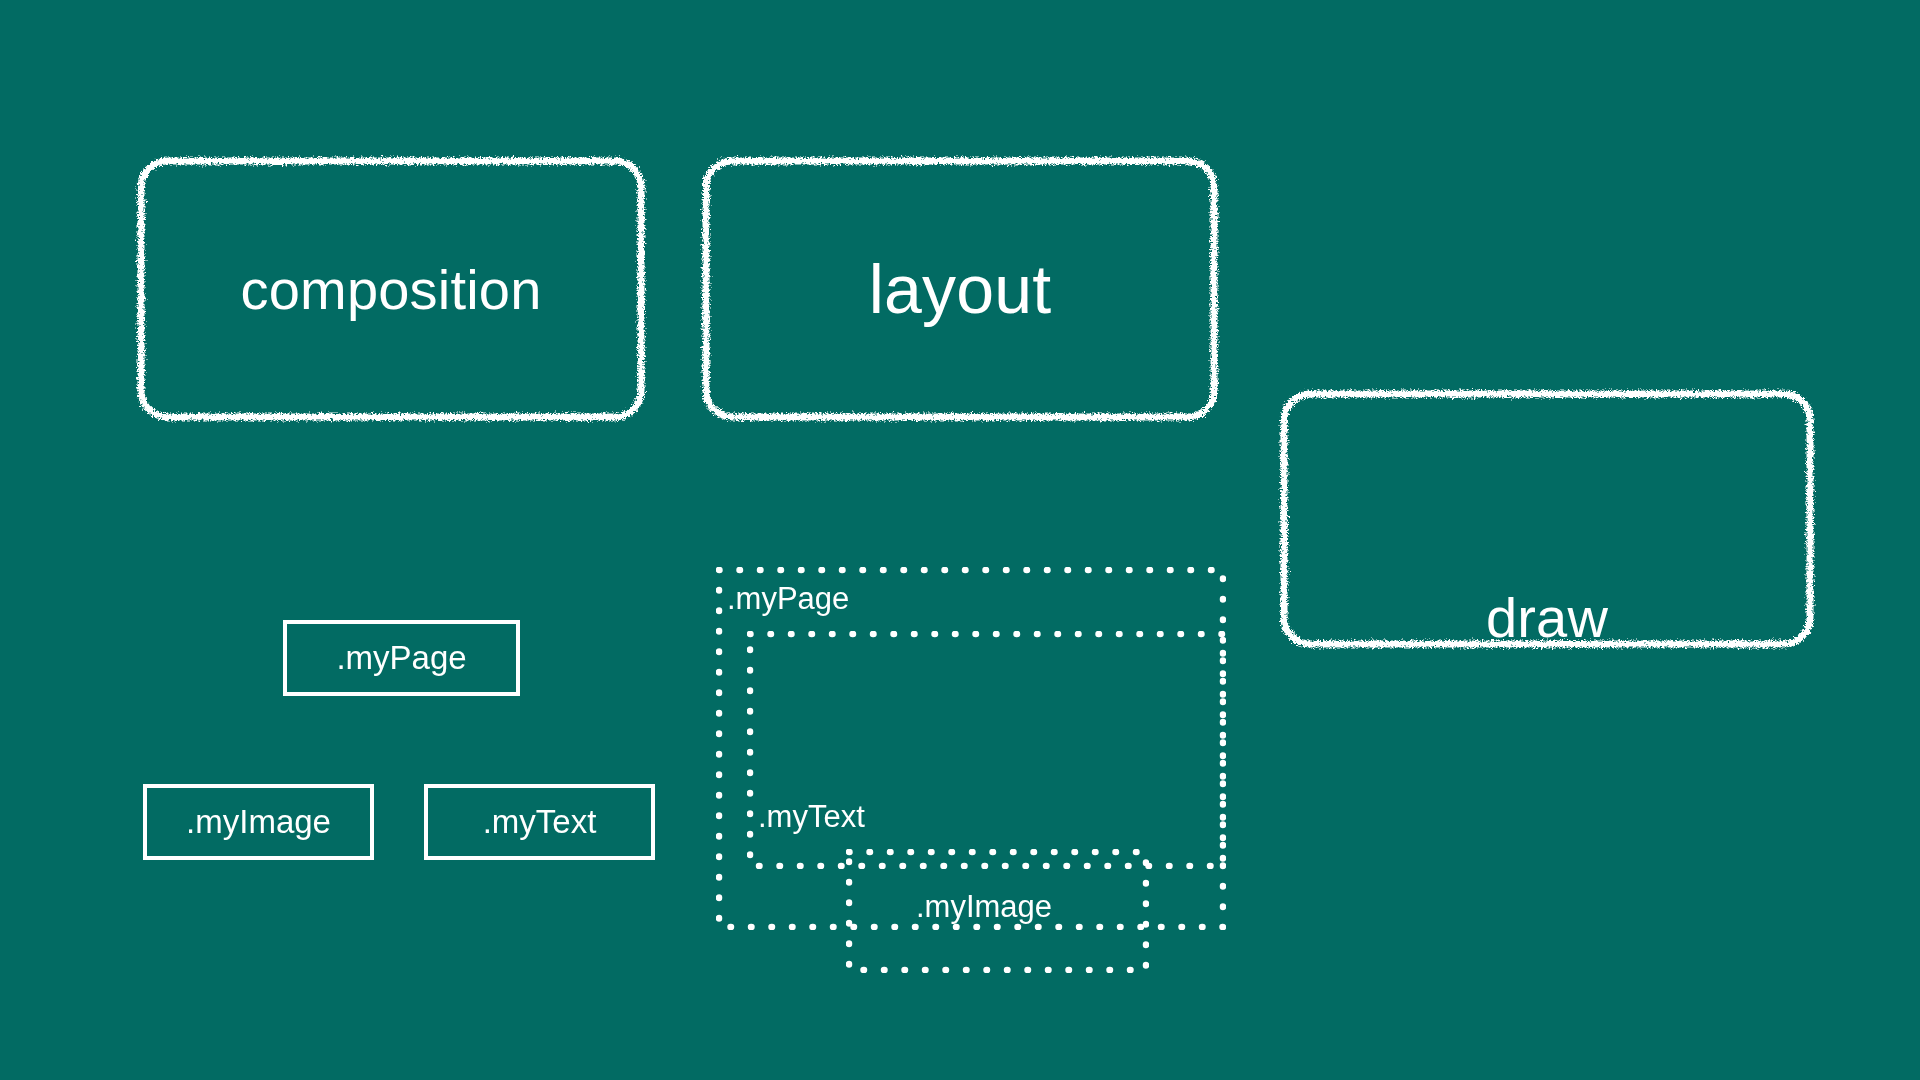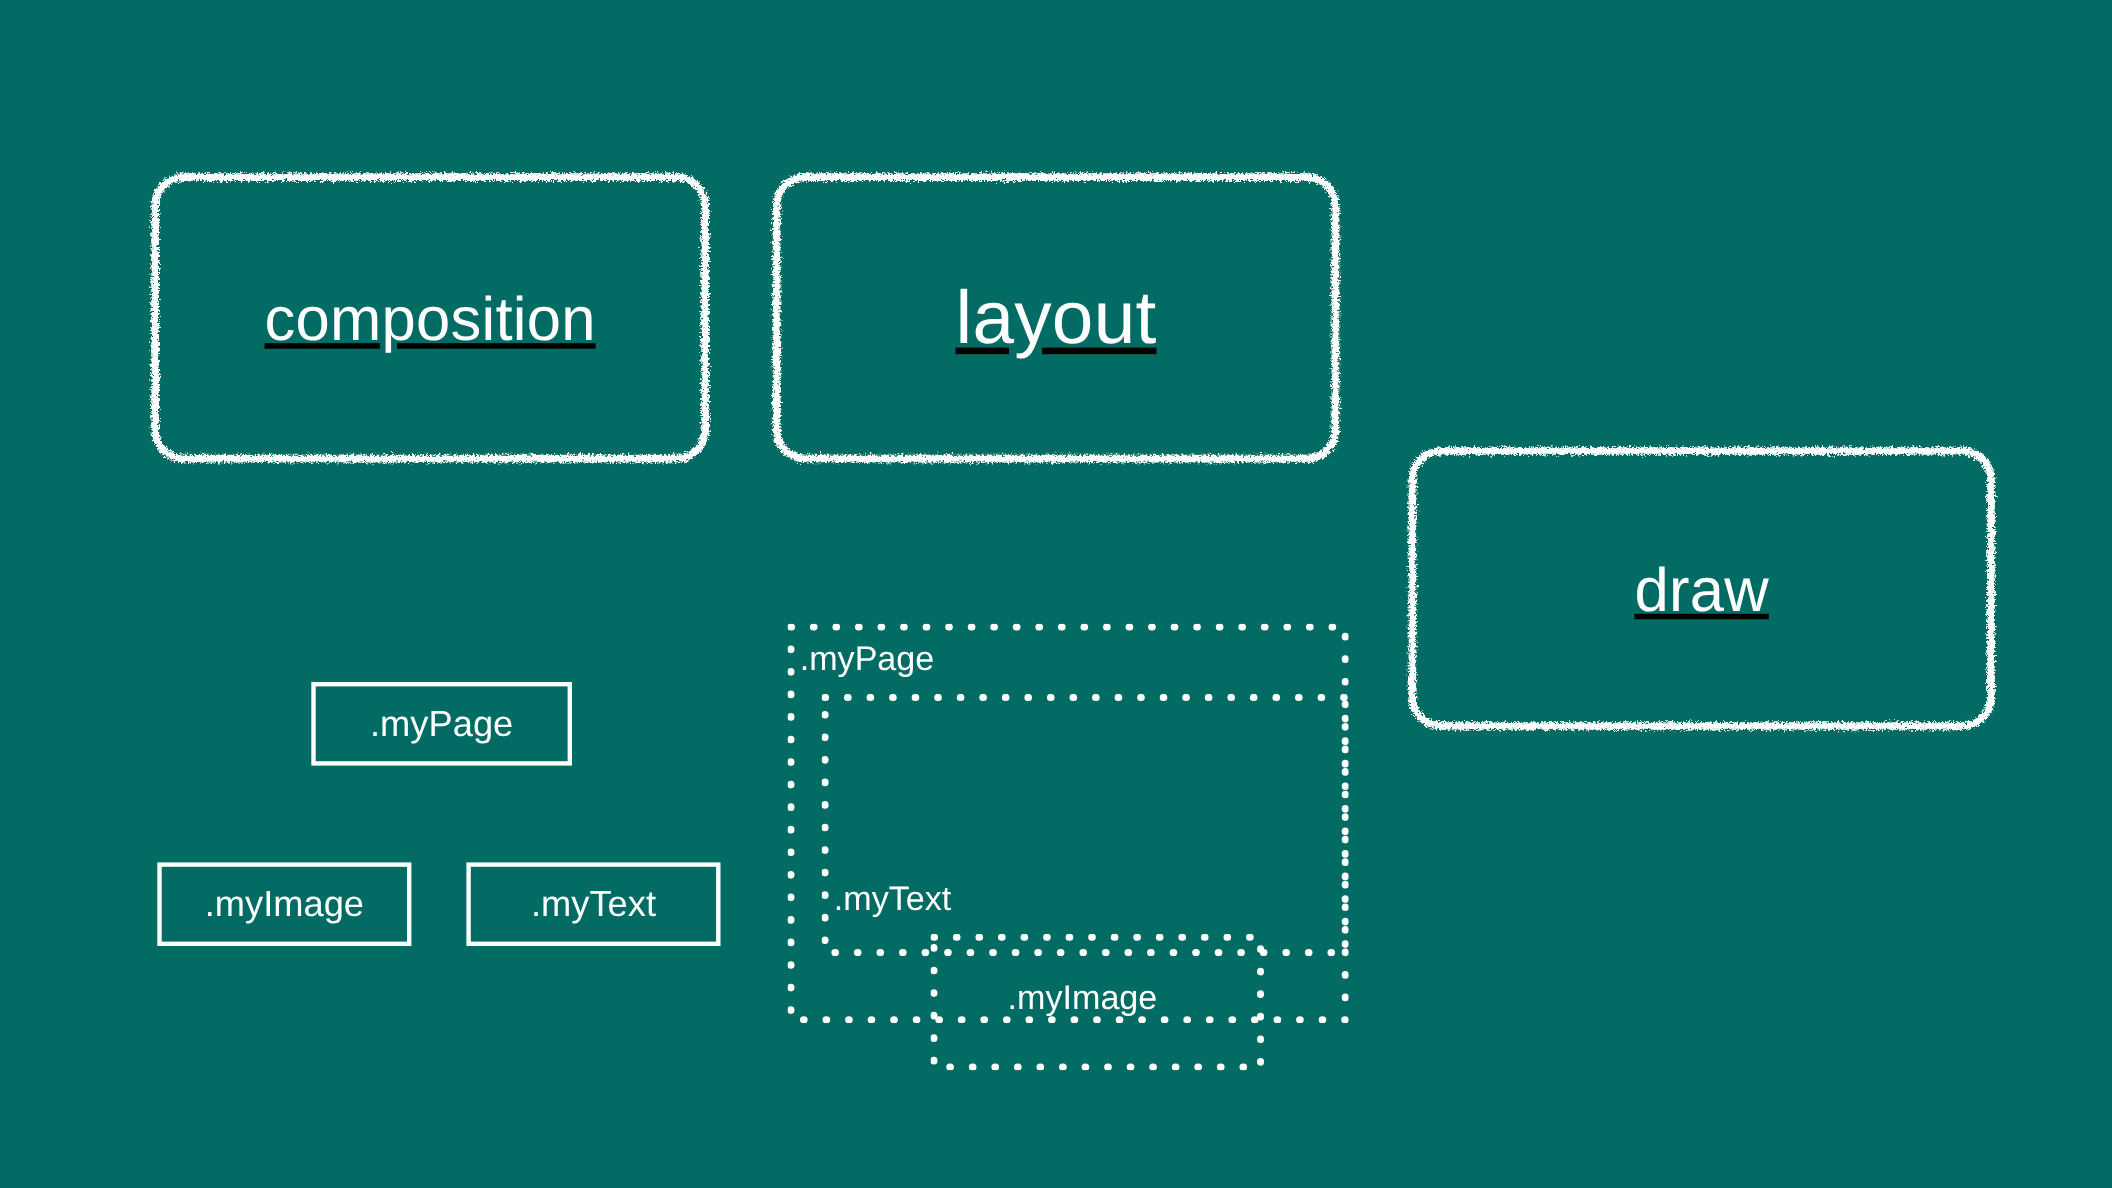--- a/index.html
+++ b/index.html
@@ -22,21 +22,20 @@
   }
 
   
   .chalk-box {
     position: absolute;
     box-sizing: border-box;
     border-radius: 26px;
     display: flex;
     align-items: center;
     justify-content: center;
-    text-decoration: underline;
   }
   .chalk-box .chalk-frame {
     position: absolute;
     inset: 0;
     pointer-events: none;
   }
   .chalk-box .chalk-label {
     position: relative;
     color: #ffffff;
     font-weight: 400;
@@ -108,21 +107,21 @@
           <feTurbulence type="fractalNoise" baseFrequency="0.9" numOctaves="3" seed="11" result="n2"></feTurbulence>
           <feDisplacementMap in="d" in2="n2" scale="3" xChannelSelector="R" yChannelSelector="G"></feDisplacementMap>
         </filter>
       </defs>
       <rect x="6" y="6" width="508" height="256" rx="26" ry="26" fill="none" stroke="#ffffff" stroke-width="7" filter="url(#chalkB)"></rect>
       <rect x="6" y="6" width="508" height="256" rx="26" ry="26" fill="none" stroke="#ffffff" stroke-width="3.2" opacity="0.85" filter="url(#chalkB)"></rect>
     </svg>
     <span class="chalk-label" style="font-size:68px;">layout</span>
   </div>
 
-  <div class="chalk-box" id="box-draw" style="left:1278px; top:404px; width:538px; height:262px;">
+  <div class="chalk-box" id="box-draw" style="left:1278px; top:388px; width:538px; height:262px;align-items:flex-end;">
     <svg class="chalk-frame" viewBox="0 0 538 262" preserveAspectRatio="none">
       <defs>
         <filter id="chalkC" x="-20%" y="-20%" width="140%" height="140%">
           <feTurbulence type="fractalNoise" baseFrequency="0.55 0.75" numOctaves="4" seed="31" result="n"></feTurbulence>
           <feDisplacementMap in="SourceGraphic" in2="n" scale="7" xChannelSelector="R" yChannelSelector="G" result="d"></feDisplacementMap>
           <feTurbulence type="fractalNoise" baseFrequency="0.9" numOctaves="3" seed="23" result="n2"></feTurbulence>
           <feDisplacementMap in="d" in2="n2" scale="3" xChannelSelector="R" yChannelSelector="G"></feDisplacementMap>
         </filter>
       </defs>
       <rect x="6" y="6" width="526" height="250" rx="26" ry="26" fill="none" stroke="#ffffff" stroke-width="7" filter="url(#chalkC)"></rect>

